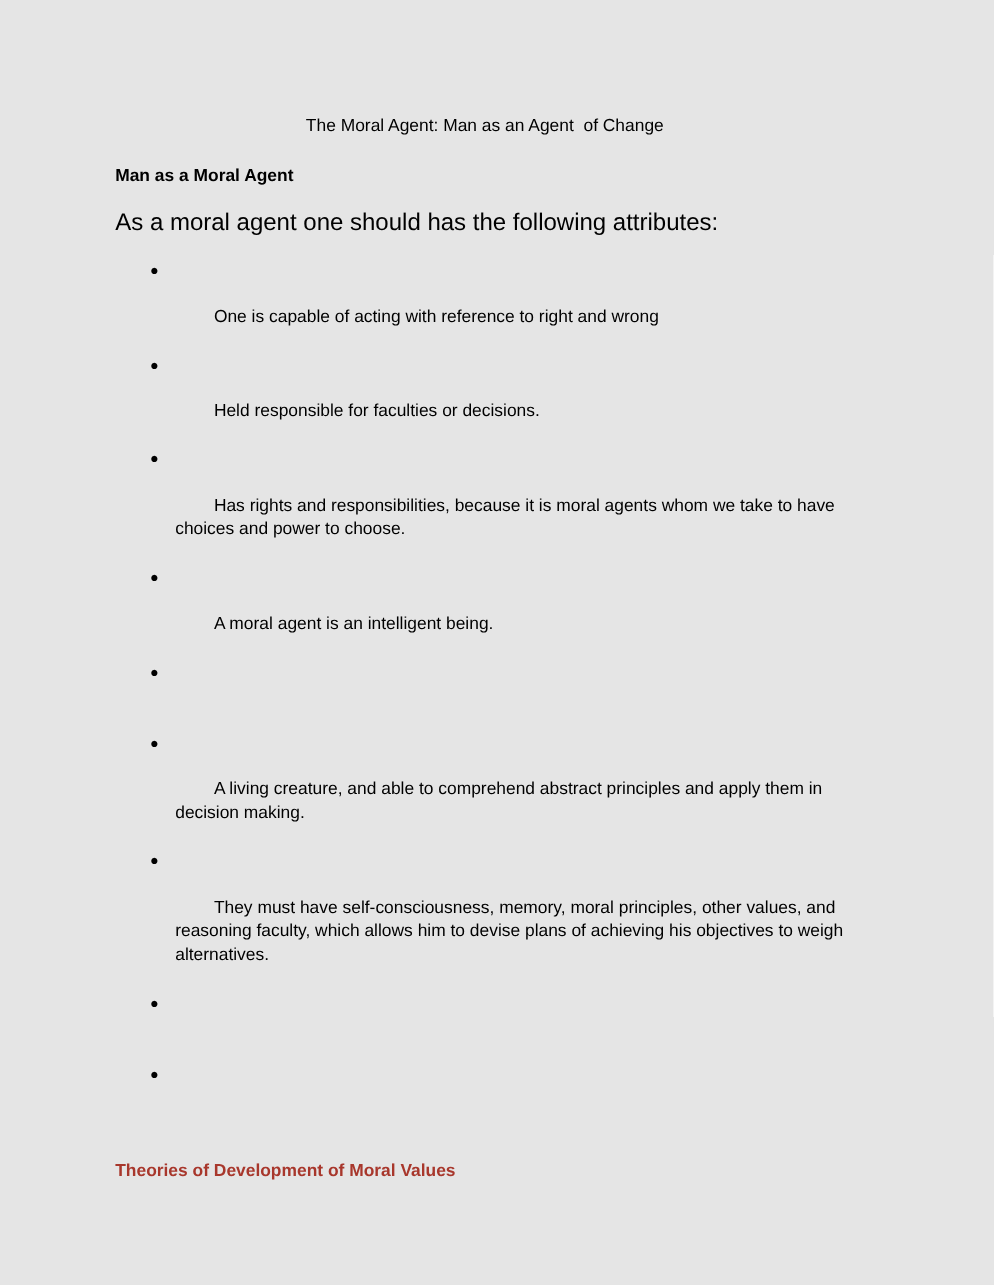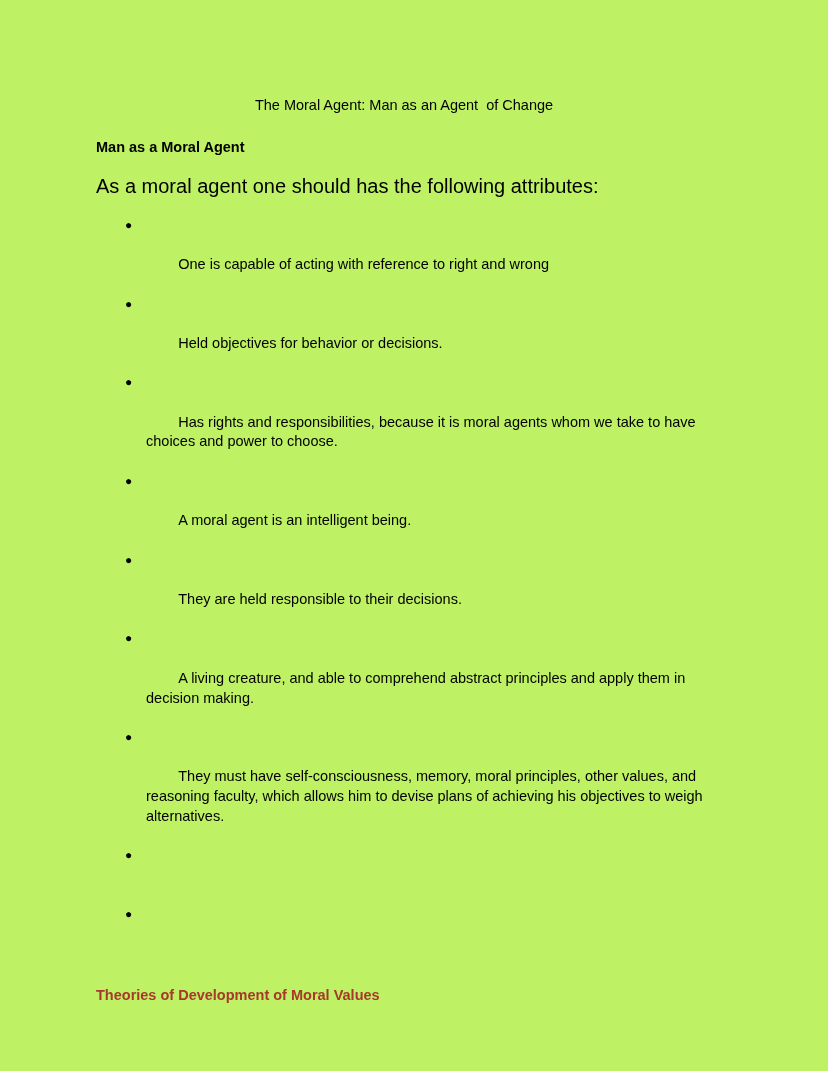--- a/index.html
+++ b/index.html
@@ -9,21 +9,21 @@
     background: #ffffff;
   }
   body {
     font-family: "Liberation Sans", sans-serif;
     color: #000000;
   }
   .page {
     position: relative;
     width: 828px;
     height: 1071px;
-    background: #bef264;
+    background: #e5e5e5;
     overflow: hidden;
     box-sizing: border-box;
   }
   .doc {
     position: absolute;
     left: 96px;
     top: 96px;
     width: 616px;
   }
 
@@ -110,33 +110,32 @@
 
     <div class="sp-19"></div>
 
     <ul class="bullet-list">
       <li>
         <span class="marker">●</span>
         <span>One is capable of acting with reference to right and wrong</span>
       </li>
       <li>
         <span class="marker">●</span>
-        <span>Held objectives for behavior or decisions.</span>
+        <span>Held responsible for faculties or decisions.</span>
       </li>
       <li>
         <span class="marker">●</span>
         <span>Has rights and responsibilities, because it is moral agents whom we take to have choices and power to choose.</span>
       </li>
       <li>
         <span class="marker">●</span>
         <span>A moral agent is an intelligent being.</span>
       </li>
       <li>
         <span class="marker">●</span>
-        <span>They are held responsible to their decisions.</span>
       </li>
       <li>
         <span class="marker">●</span>
         <span>A living creature, and able to comprehend abstract principles and apply them in decision making.</span>
       </li>
       <li>
         <span class="marker">●</span>
         <span>They must have self-consciousness, memory, moral principles, other values, and reasoning faculty, which allows him to devise plans of achieving his objectives to weigh alternatives.</span>
       </li>
       <li>

